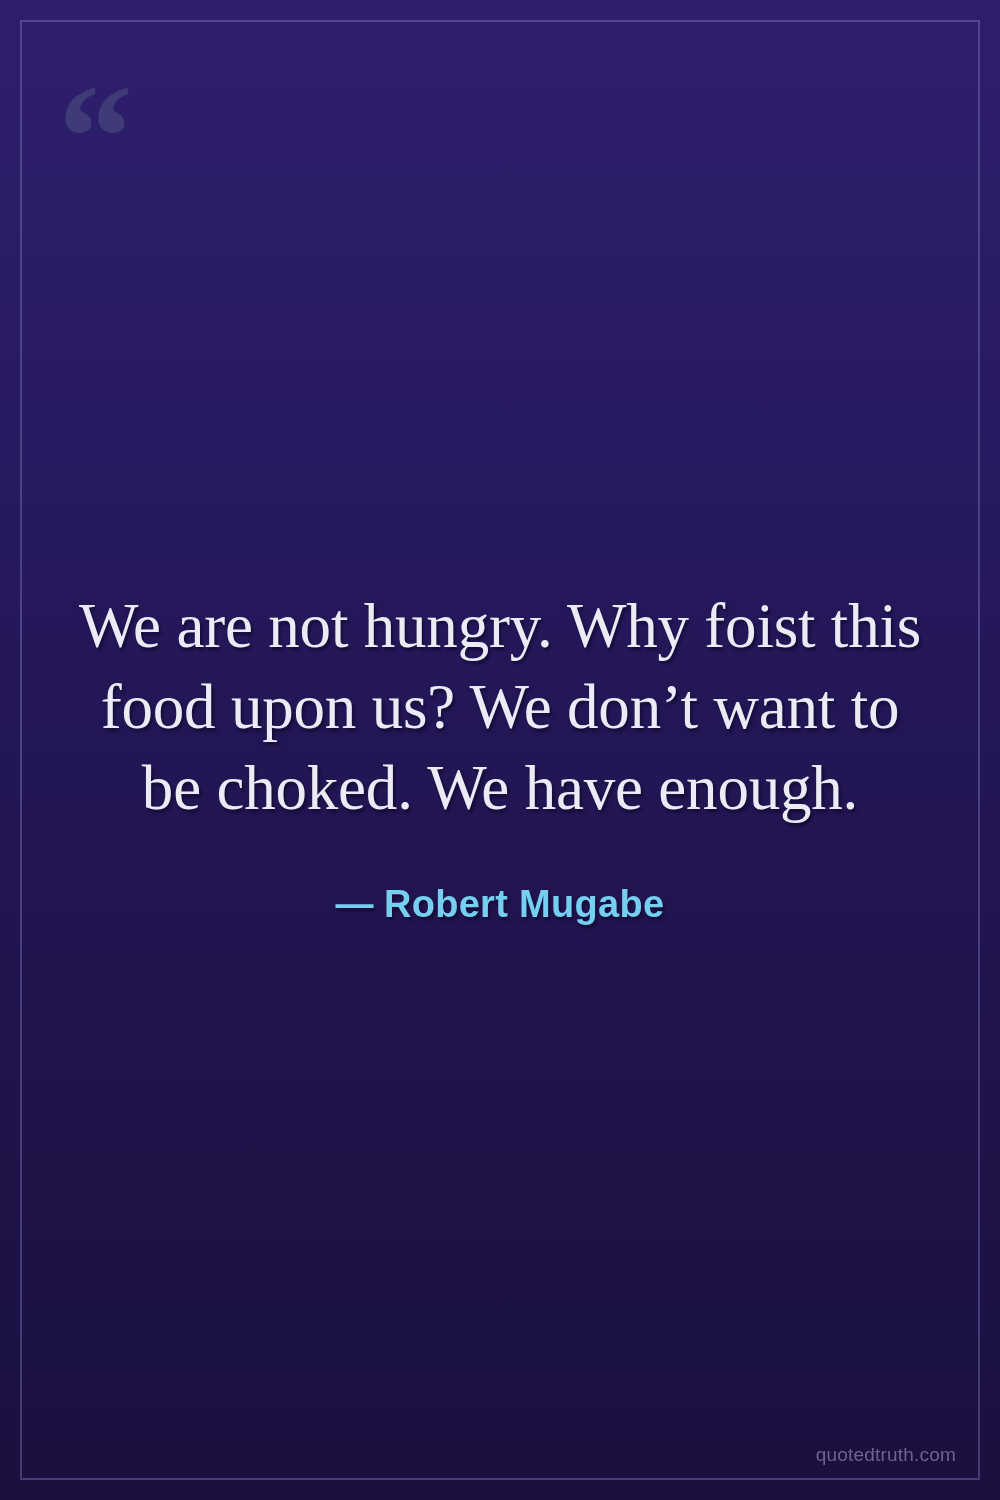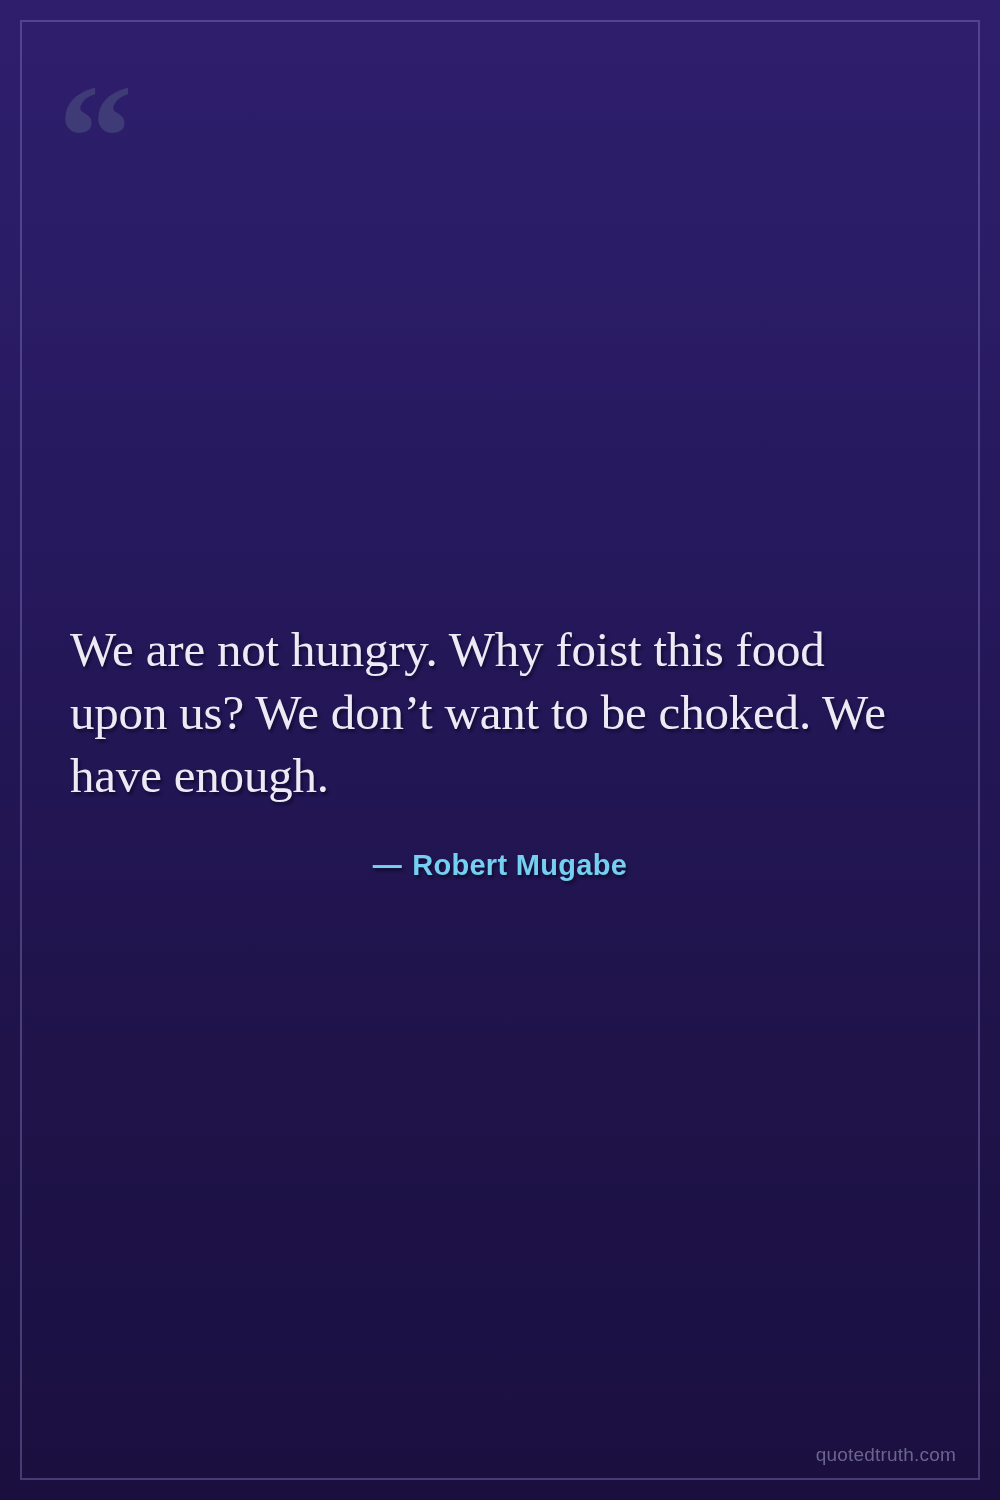--- a/index.html
+++ b/index.html
@@ -64,36 +64,36 @@
     flex-direction: column;
     align-items: center;
     justify-content: center;
     padding: 0 62px;
     box-sizing: border-box;
   }
 
   .quote-text {
     width: 100%;
     max-width: 860px;
-    margin: 0;
-    text-align: left;
+    margin: 12px;
+    text-align: center;
     font-family: "Liberation Serif", "DejaVu Serif", serif;
-    font-size: 49px;
+    font-size: 63px;
     line-height: 1.29;
     font-weight: 400;
     color: #eceaf5;
     letter-spacing: -0.2px;
     text-shadow: 2px 3px 3px rgba(8, 4, 26, 0.55);
   }
 
   .quote-attribution {
     margin: 42px 0 0 0;
     text-align: center;
     font-family: "Liberation Sans", sans-serif;
-    font-size: 29px;
+    font-size: 38px;
     font-weight: 700;
     color: #74cff0;
     letter-spacing: 0.3px;
     text-shadow: 2px 3px 3px rgba(8, 4, 26, 0.5);
   }
 
   .quote-attribution .dash {
     margin-right: 10px;
   }
 

